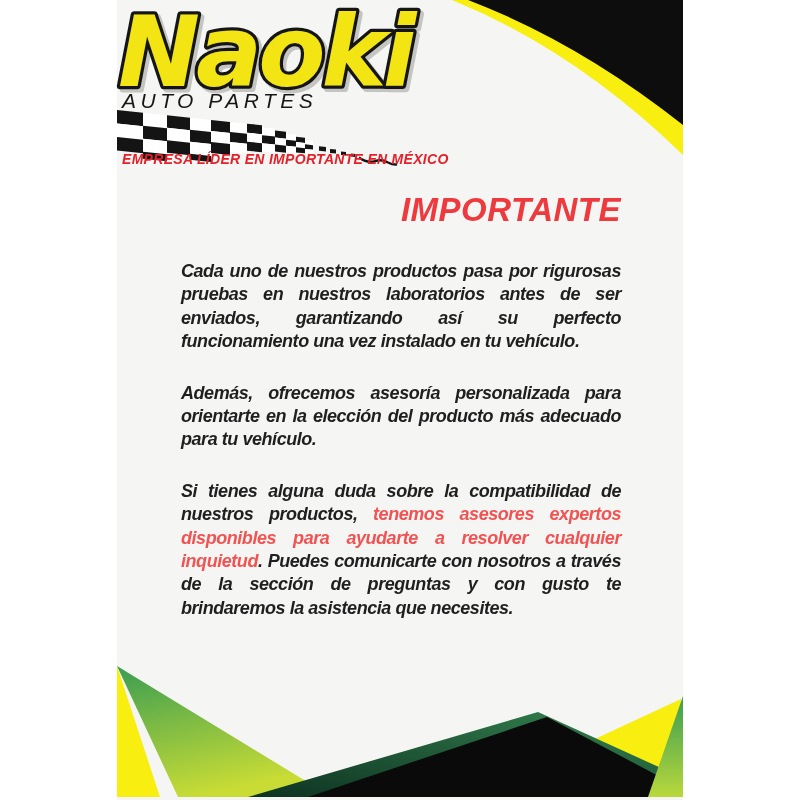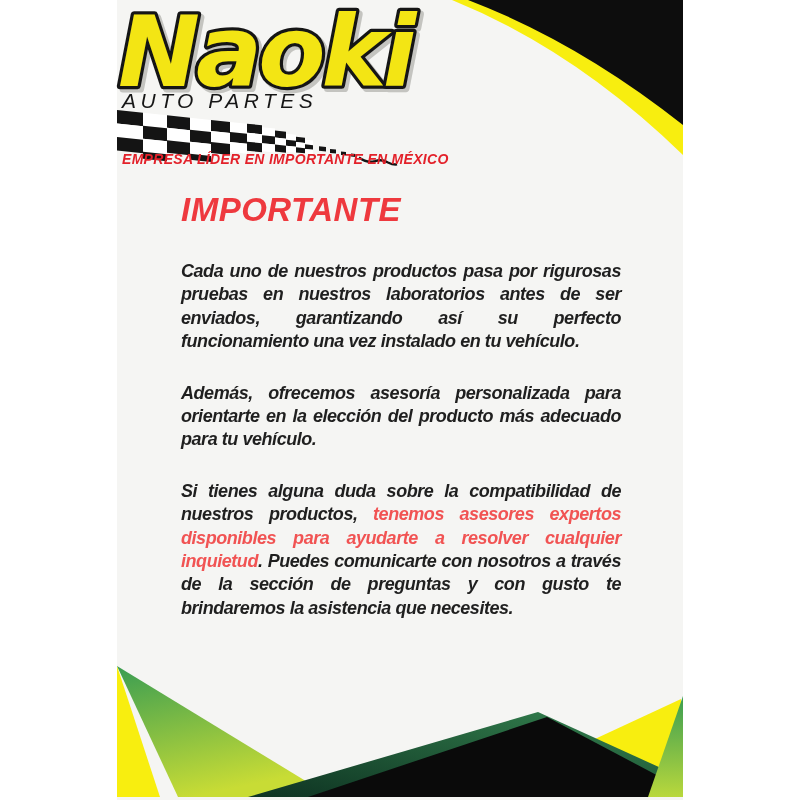--- a/index.html
+++ b/index.html
@@ -8,21 +8,21 @@
   .page-bg{position:absolute;left:117px;top:0;width:566px;height:800px;background:#f5f5f3;}
   .deco{position:absolute;left:0;top:0;width:800px;height:800px;}
   .logo-svg{position:absolute;left:108px;top:0;width:345px;height:114px;overflow:visible;}
   .brand-subtitle{position:absolute;left:122px;top:90px;font-size:21px;font-weight:400;
     letter-spacing:4.5px;color:#161616;line-height:22px;white-space:nowrap;}
   .flag-svg{position:absolute;left:117px;top:110px;width:330px;height:70px;overflow:visible;}
   .brand-tagline{position:absolute;left:122px;top:151px;font-size:14px;font-weight:700;
     letter-spacing:0.3px;color:#e3212a;white-space:nowrap;}
   .main{position:absolute;left:181px;top:193px;width:440px;}
   .main h1{margin:0 0 33px 0;font-size:33px;line-height:34px;font-weight:700;
-    letter-spacing:0.5px;color:#ee393e;}
+    letter-spacing:0.5px;color:#ee393e;text-align:right;}
   .main p{margin:0 0 28px 0;font-size:18px;line-height:23.4px;font-weight:700;
     letter-spacing:-0.45px;color:#1f1f1f;text-align:justify;}
   .main p .hl{color:#f15353;}
 </style>
 </head>
 <body>
 
 <div class="canvas">
 
   <div class="page-bg"></div>

